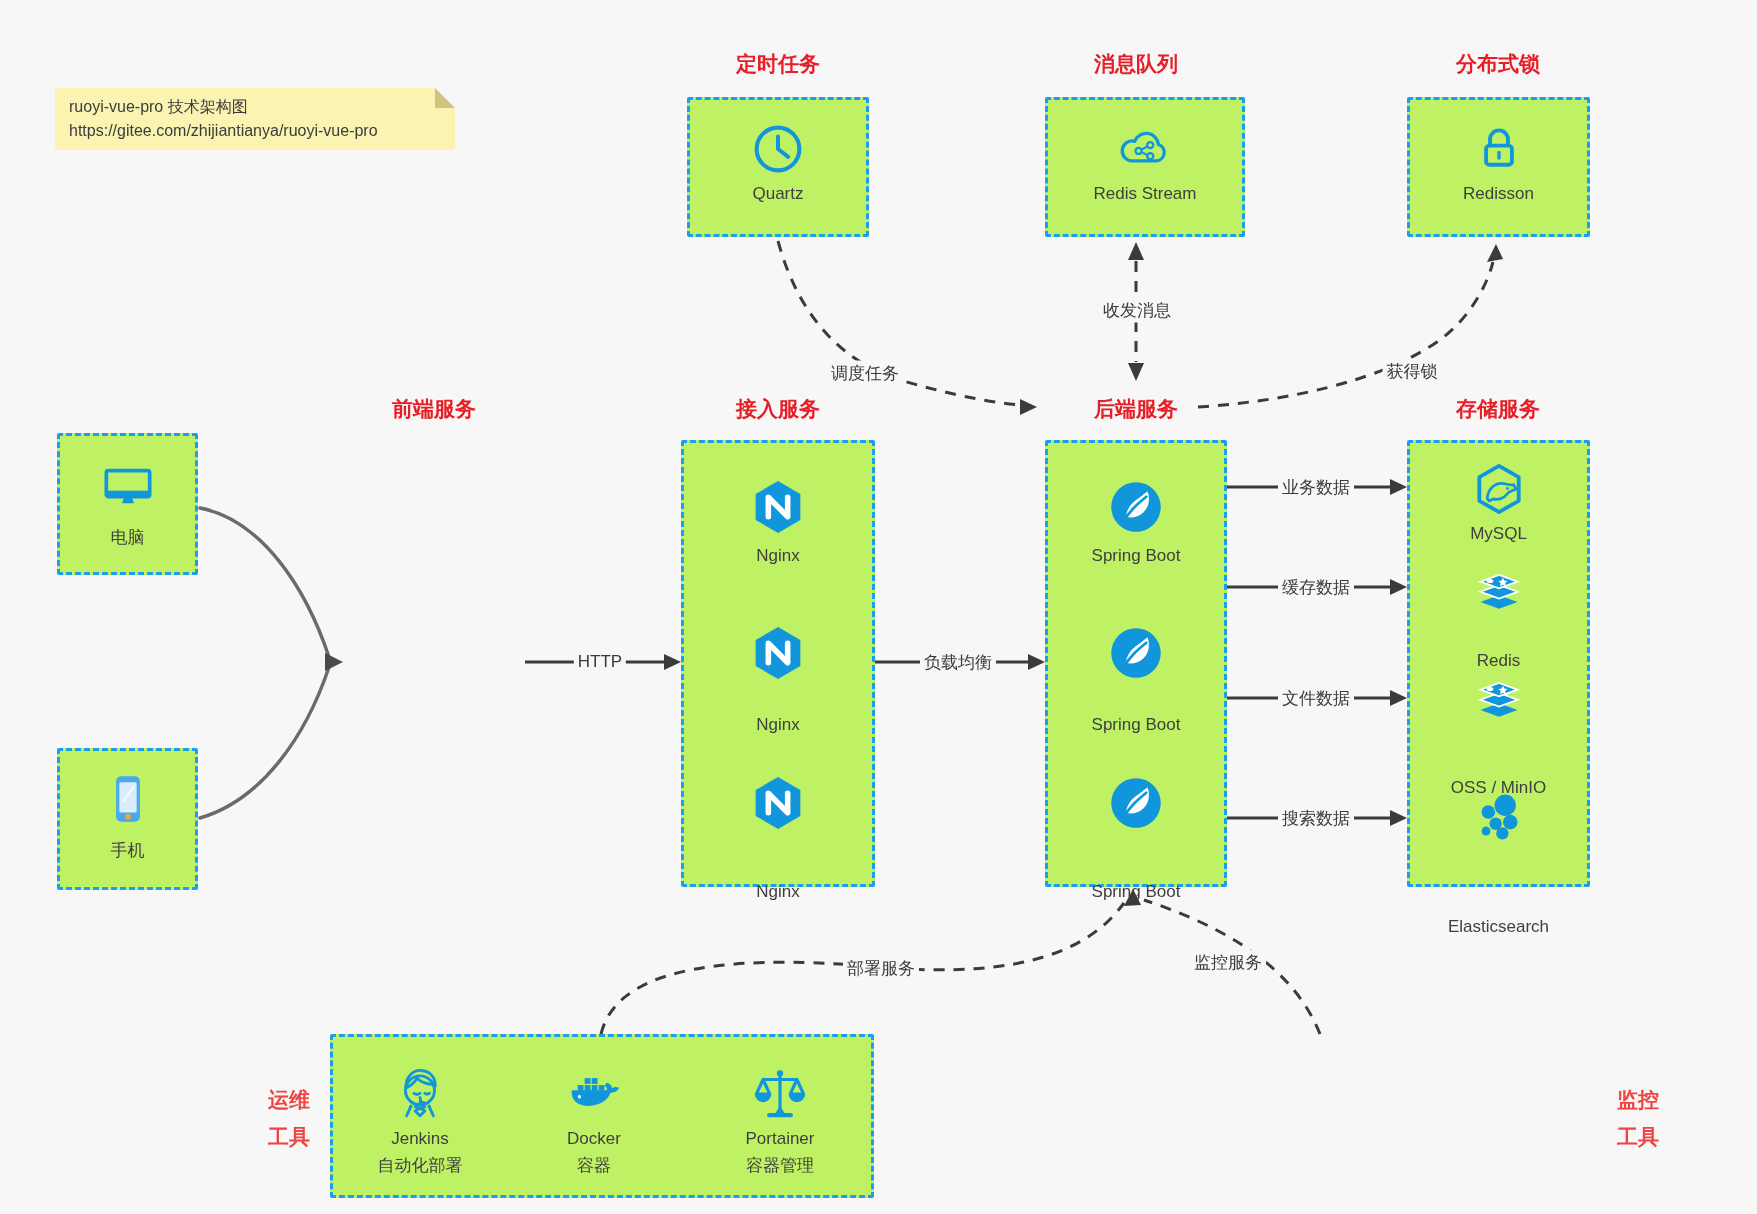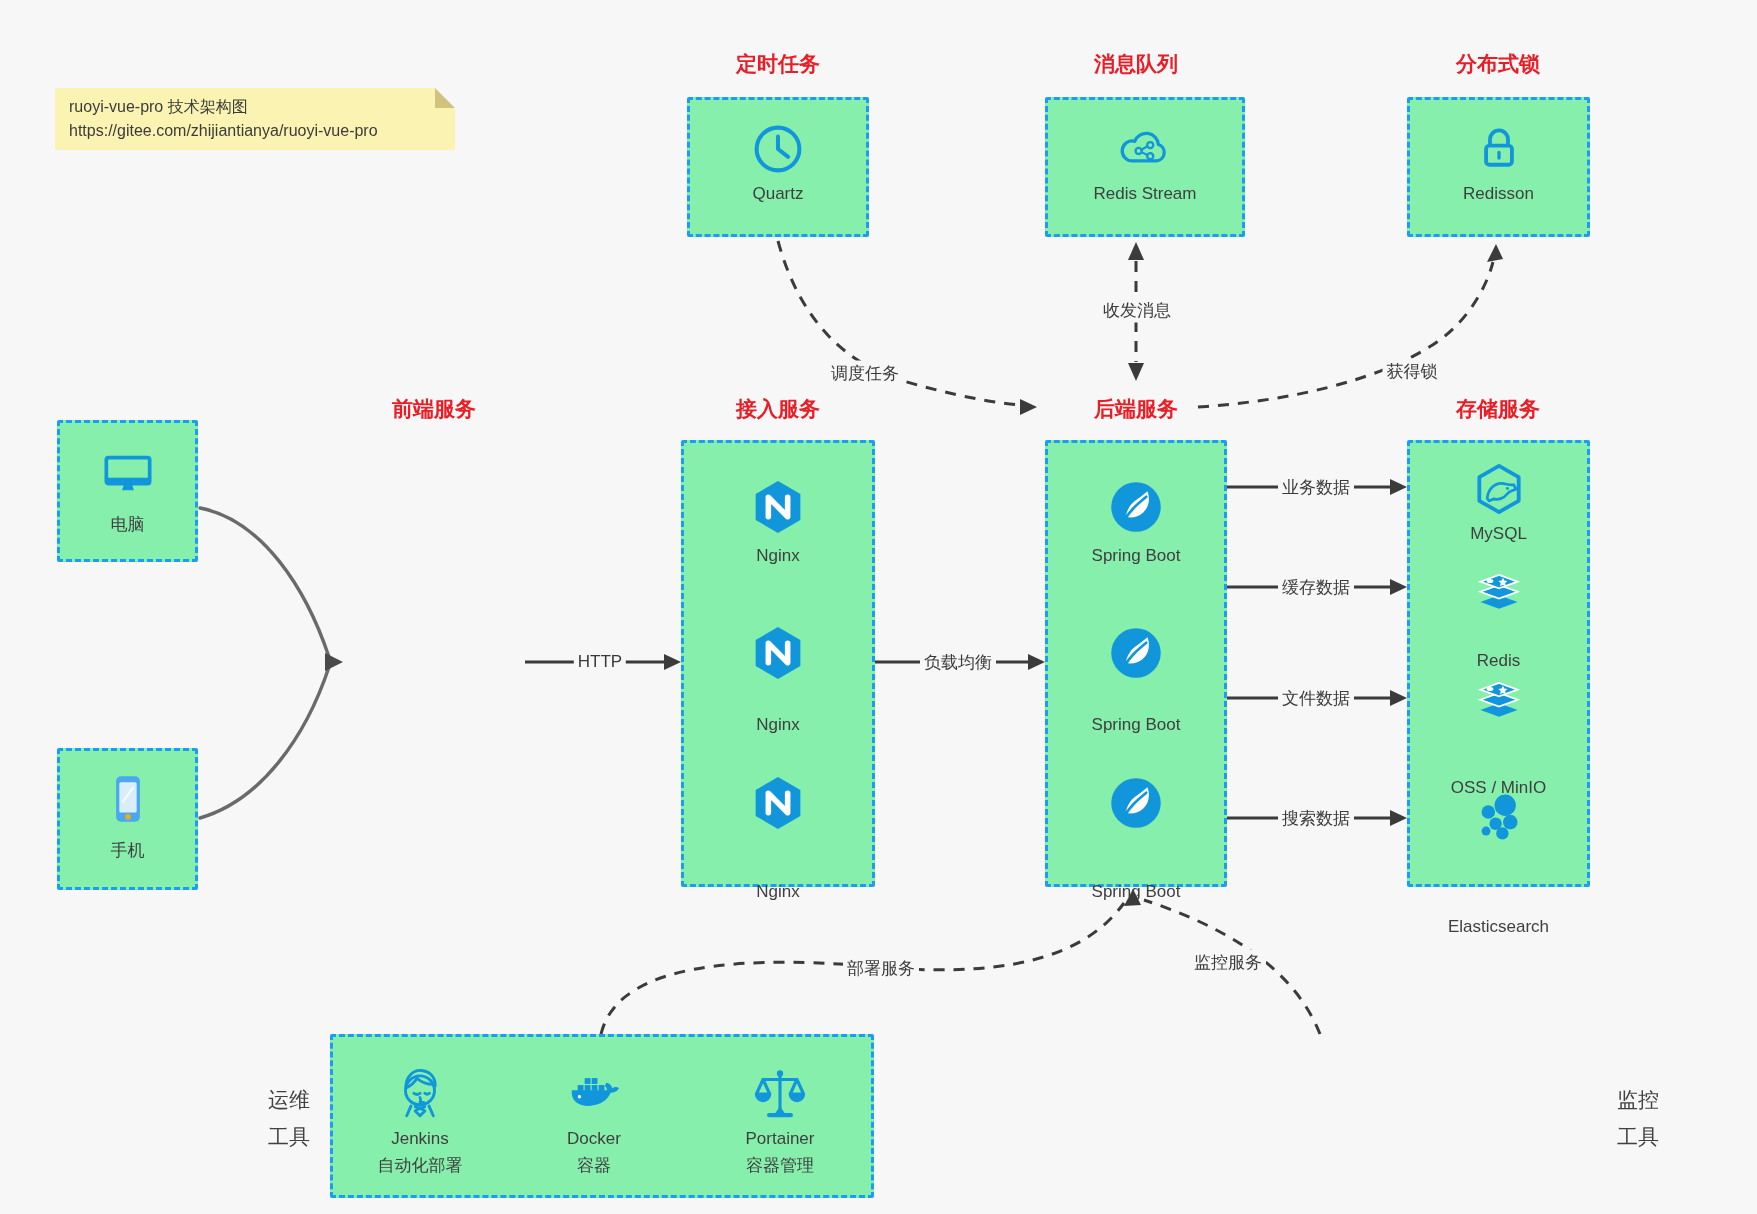--- a/index.html
+++ b/index.html
@@ -6,23 +6,23 @@
   #stage{position:relative;width:1757px;height:1214px;background:#f7f7f8;overflow:hidden;
          font-family:"Liberation Sans","DejaVu Sans",sans-serif;color:#3f3f3f;}
   .abs{position:absolute;}
   
   .note{left:55px;top:88px;width:400px;height:62px;background:#faf3b1;z-index:3;
         padding:7px 0 0 14px;box-sizing:border-box;font-size:16px;line-height:24px;color:#3c3c3c;}
   .note .fold{position:absolute;right:0;top:0;width:0;height:0;
         border-left:20px solid #cfc37e;border-top:20px solid #f7f7f8;}
   
   .gtitle{width:220px;text-align:center;font-size:21px;font-weight:bold;color:#e81d25;z-index:4;white-space:nowrap;}
-  .side-title{font-size:21px;font-weight:normal;color:#404040;line-height:37px;text-align:center;width:80px;z-index:4;}
-  
-  .gbox{border:3px dashed #1b9df3;border-radius:2px;background:#86efac;box-sizing:border-box;z-index:1;}
+  .side-title{font-size:21px;font-weight:bold;color:#ef4444;line-height:37px;text-align:center;width:80px;z-index:4;}
+  
+  .gbox{border:3px dashed #1b9df3;border-radius:2px;background:#bef264;box-sizing:border-box;z-index:1;}
   
   .cell{position:absolute;left:0;right:0;text-align:center;}
   .icon{display:inline-block;vertical-align:top;}
   .ilabel{font-size:17px;color:#3f3f3f;white-space:nowrap;z-index:2;position:relative;}
   
   .titem{position:absolute;width:190px;text-align:center;transform:translateX(-50%);}
   .titem .name{font-size:17px;margin-top:6px;white-space:nowrap;}
   .titem .desc{font-size:17px;margin-top:5px;white-space:nowrap;}
   
   #edges{position:absolute;left:0;top:0;z-index:5;pointer-events:none;}
@@ -204,21 +204,21 @@
   </div>
 
   <div class="abs gtitle" style="left:1388px;top:50px">分布式锁</div>
   <div class="abs gbox" style="left:1407px;top:97px;width:183px;height:140px">
     <div class="cell" style="top:22px"><svg class="icon" width="54" height="54">
           <use href="#i-lock"></use>
         </svg></div>
     <div class="cell ilabel" style="top:84px">Redisson</div>
   </div>
 
-  <div class="abs gbox" style="left:57px;top:420px;width:141px;height:142px">
+  <div class="abs gbox" style="left:57px;top:433px;width:141px;height:142px">
     <div class="cell" style="top:26px"><svg class="icon" width="52" height="52">
           <use href="#i-computer"></use>
         </svg></div>
     <div class="cell ilabel" style="top:90px">电脑</div>
   </div>
   <div class="abs gbox" style="left:57px;top:748px;width:141px;height:142px">
     <div class="cell" style="top:22px"><svg class="icon" width="52" height="52">
           <use href="#i-phone"></use>
         </svg></div>
     <div class="cell ilabel" style="top:88px">手机</div>

